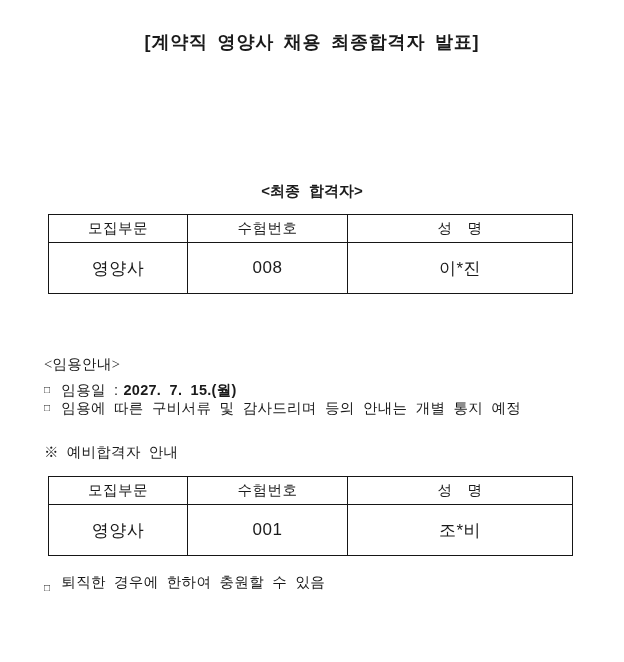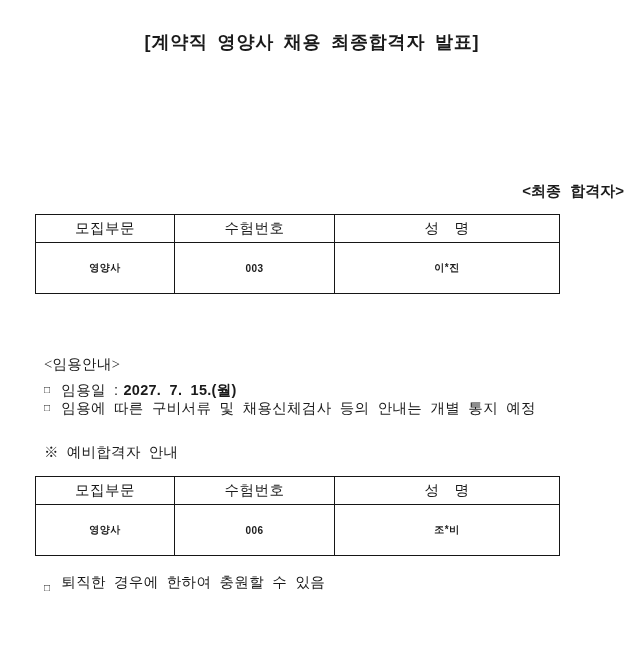--- a/index.html
+++ b/index.html
@@ -37,29 +37,29 @@
     font-size: 14.5px;
     line-height: 26px;
     letter-spacing: 0.3px;
     word-spacing: 5px;
   }
   .final-heading {
     position: absolute;
     top: 182px;
     left: 0;
     width: 100%;
-    text-align: right;
+    text-align: center;
     font-size: 15px;
     font-weight: 700;
     word-spacing: 5px;
     line-height: 18px;
   }
   table.result {
     position: absolute;
-    left: 35px;
+    left: 48px;
     width: 524px;
     border-collapse: collapse;
     table-layout: fixed;
     text-align: center;
   }
   .table-final   { top: 214px; }
   .table-reserve { top: 476px; }
   table.result col.c1 { width: 139px; }
   table.result col.c2 { width: 160px; }
   table.result col.c3 { width: 225px; }
@@ -68,22 +68,22 @@
     border: 1.5px solid #161616;
     padding: 0;
   }
   table.result th {
     font-weight: 400;
     font-size: 14.5px;
     height: 27px;
     letter-spacing: 0.5px;
   }
   table.result td {
-    font-weight: 700;
-    font-size: 10px;
+    font-weight: 400;
+    font-size: 17px;
     height: 50px;
     letter-spacing: 0.5px;
   }
   .section-heading {
     position: absolute;
     left: 44px;
     font-size: 14.5px;
     letter-spacing: 0.3px;
     word-spacing: 4px;
     line-height: 18px;
@@ -150,55 +150,55 @@
     <thead>
       <tr>
         <th>모집부문</th>
         <th>수험번호</th>
         <th>성　명</th>
       </tr>
     </thead>
     <tbody>
       <tr>
         <td>영양사</td>
-        <td>003</td>
+        <td>008</td>
         <td>이*진</td>
       </tr>
     </tbody>
   </table>
 
   <div class="section-heading appointment-heading">&lt;임용안내&gt;</div>
 
   <div class="bullet-item item-appoint-date">
     <span class="bullet">□</span><span class="item-label">임용일 :</span><span class="item-value">2027. 7. 15.(월)</span>
   </div>
 
   <div class="bullet-item item-appoint-docs">
-    <span class="bullet">□</span><span class="item-label">임용에 따른 구비서류 및 채용신체검사 등의 안내는 개별 통지 예정</span>
+    <span class="bullet">□</span><span class="item-label">임용에 따른 구비서류 및 감사드리며 등의 안내는 개별 통지 예정</span>
   </div>
 
   <div class="section-heading reserve-heading">※ 예비합격자 안내</div>
 
   <table class="result table-reserve">
     <colgroup>
         <col class="c1">
         <col class="c2">
         <col class="c3">
       </colgroup>
     <thead>
       <tr>
         <th>모집부문</th>
         <th>수험번호</th>
         <th>성　명</th>
       </tr>
     </thead>
     <tbody>
       <tr>
         <td>영양사</td>
-        <td>006</td>
+        <td>001</td>
         <td>조*비</td>
       </tr>
     </tbody>
   </table>
 
   <div class="note">
     <span class="bullet">□</span>
     <span class="note-text">
       <span class="note-line">퇴직한 경우에 한하여 충원할 수 있음</span>
     </span>

